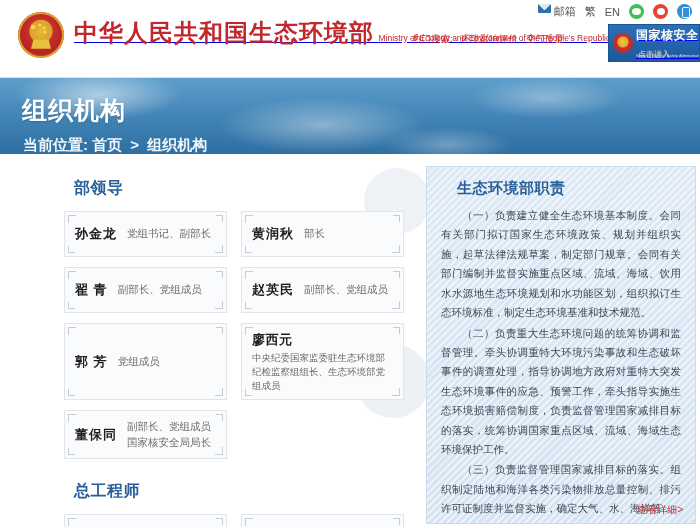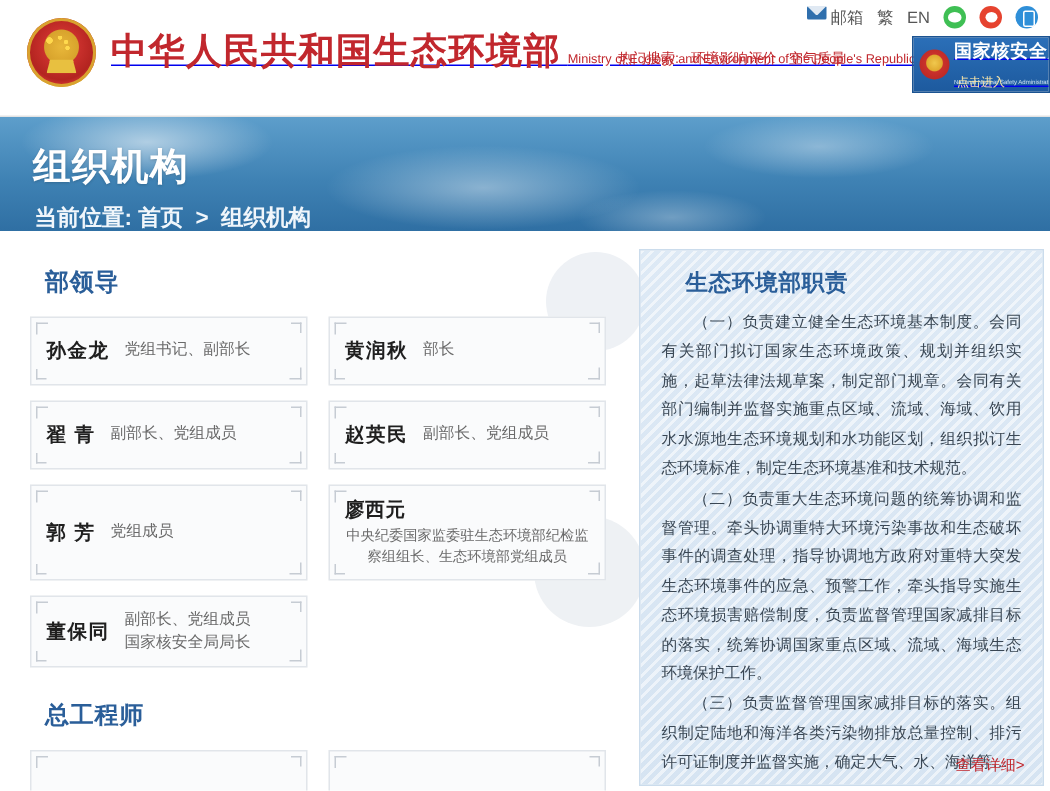--- a/index.html
+++ b/index.html
@@ -56,20 +56,21 @@
     box-shadow: 0 -3px 0 -1px #e8c040;
   }
 
   .brand-names { line-height: 1.08; }
   .brand-cn {
     font-size: 24px;
     font-weight: bold;
     color: #c1272d;
     letter-spacing: 1px;
     white-space: nowrap;
+    font-family: Liberation Mono, monospace;
   }
   .brand-en {
     font-size: 8.5px;
     color: #c1272d;
     margin-top: 3px;
     white-space: nowrap;
   }
 
   
   .util-row {
@@ -298,34 +299,33 @@
     position: relative;
     z-index: 1;
     display: flex;
     padding: 12px 0 0 0;
     height: 100%;
   }
 
   
   .left-col {
     width: 418px;
-    padding: 8px 14px 0 20px;
+    padding: 8px 14px 0 64px;
   }
   .sec-title {
     font-size: 16px;
     font-weight: bold;
     color: #2a5e99;
     margin: 4px 0 12px 10px;
     letter-spacing: .5px;
   }
   .card-grid {
     display: grid;
     grid-template-columns: 1fr 1fr;
     gap: 10px 14px;
-    text-align: center;
   }
   .leader-card {
     position: relative;
     border: 1px solid #e1e5ea;
     background: #fafbfc;
     min-height: 46px;
     padding: 8px 10px;
     display: flex;
     align-items: center;
   }

